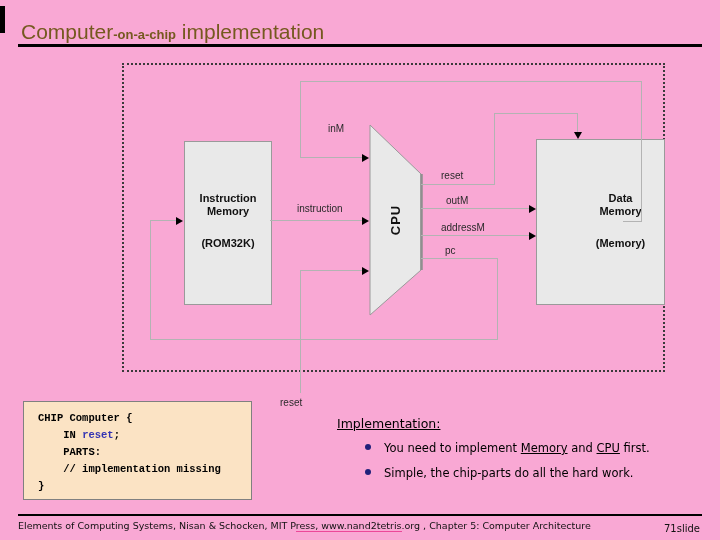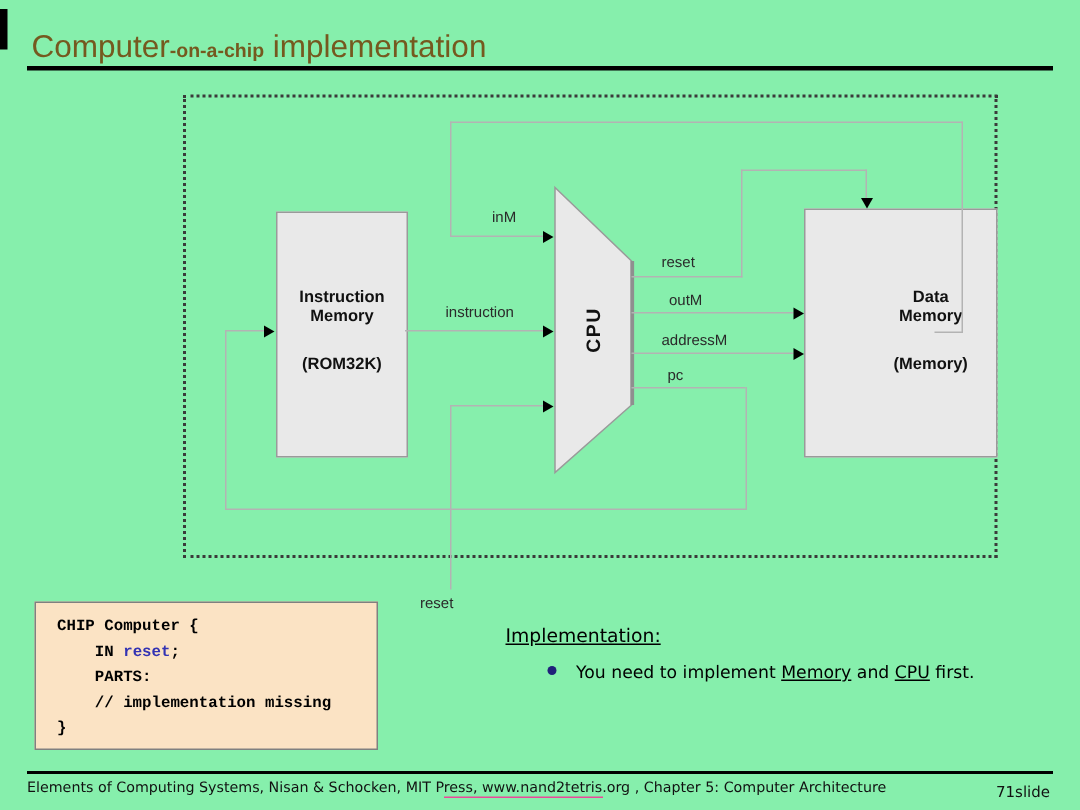--- a/index.html
+++ b/index.html
@@ -1,16 +1,16 @@
 <!DOCTYPE html>
 <html><head>
 <meta charset="utf-8">
 <style>
   html,body{margin:0;padding:0;background:#fff;}
-  .slide{position:relative;width:720px;height:540px;background:#86efac;overflow:hidden;
+  .slide{position:relative;width:720px;height:540px;background:#f9a8d4;overflow:hidden;
          font-family:"Liberation Sans",sans-serif;}
 
   
   .corner-bar{position:absolute;left:0;top:6px;width:5px;height:27px;background:#000;}
   .title{position:absolute;left:21px;top:20px;color:#75591f;white-space:pre;}
   .title .t-big{font-size:21px;}
   .title .t-small{font-size:13px;font-weight:bold;}
   .title-rule{position:absolute;left:18px;top:44px;width:684px;height:3px;background:#000;}
 
   
@@ -118,38 +118,41 @@
   <div class="vw" style="left:497px;top:258px;height:82px;"></div>
   <div class="hw" style="left:150px;top:339px;width:348px;"></div>
   <div class="vw" style="left:150px;top:220px;height:120px;"></div>
   <div class="hw" style="left:150px;top:220px;width:26px;"></div>
   <div class="ar" style="left:176px;top:217px;"></div>
 
   <div class="vw" style="left:300px;top:270px;height:123px;"></div>
   <div class="hw" style="left:300px;top:270px;width:62px;"></div>
   <div class="ar" style="left:362px;top:267px;"></div>
 
-  <div class="lbl" style="left:328px;top:140px;">inM</div>
+  <div class="lbl" style="left:328px;top:123px;">inM</div>
   <div class="lbl" style="left:297px;top:203px;">instruction</div>
   <div class="lbl" style="left:441px;top:170px;">reset</div>
   <div class="lbl" style="left:446px;top:195px;">outM</div>
   <div class="lbl" style="left:441px;top:222px;text-align:center;">addressM</div>
   <div class="lbl" style="left:445px;top:245px;">pc</div>
   <div class="lbl" style="left:280px;top:397px;">reset</div>
 
   <div class="code-box">
     <pre><span>CHIP Computer {</span>
 <span>    </span><span>IN </span><span class="kw-blue">reset</span><span>;</span>
 <span>    PARTS:</span>
 <span>    // implementation missing</span>
 <span>}</span></pre>
   </div>
 
   <div class="notes-heading">Implementation:</div>
   <div class="bullet-row" style="left:365px;top:441px;">
     <span class="dot"></span><span>You need to implement </span><span class="u-link">Memory</span><span> and </span><span class="u-link">CPU</span><span> first.</span>
   </div>
+  <div class="bullet-row" style="left:365px;top:466px;">
+    <span class="dot"></span><span>Simple, the chip-parts do all the hard work.</span>
+  </div>
 
   <div class="footer-rule"></div>
   <div class="footer-citation"><span>Elements of Computing Systems, Nisan &amp; Schocken, MIT P</span><span class="footer-link">ress, www.nand2tetris</span><span>.org , Chapter 5: Computer Architecture</span></div>
   <div class="page-number">71slide</div>
 
 </div>
 
 </body></html>

